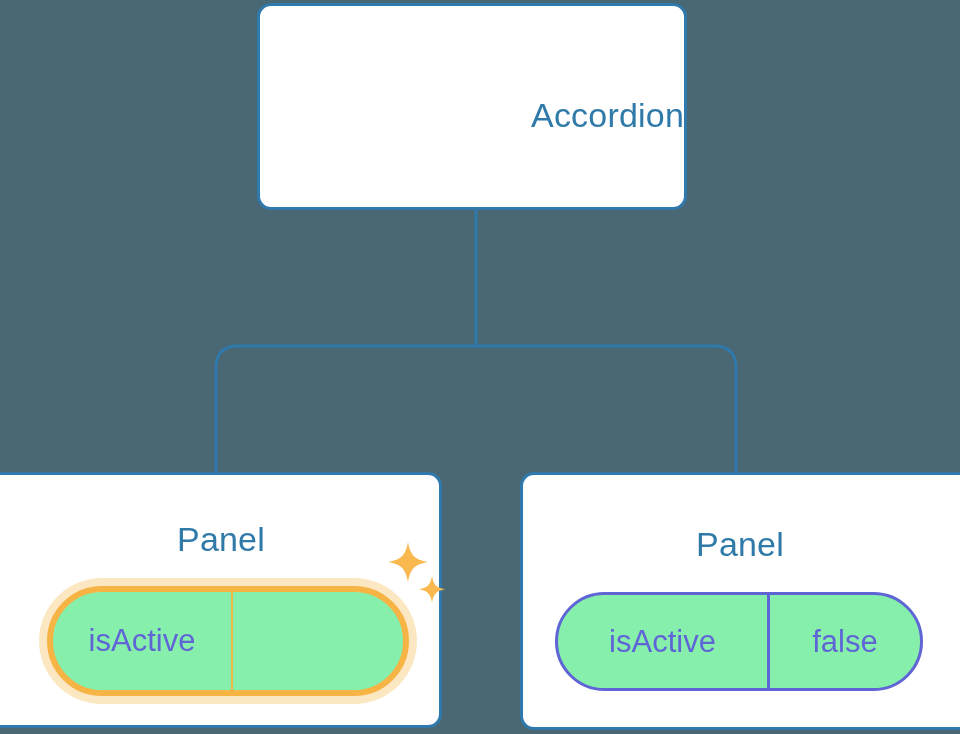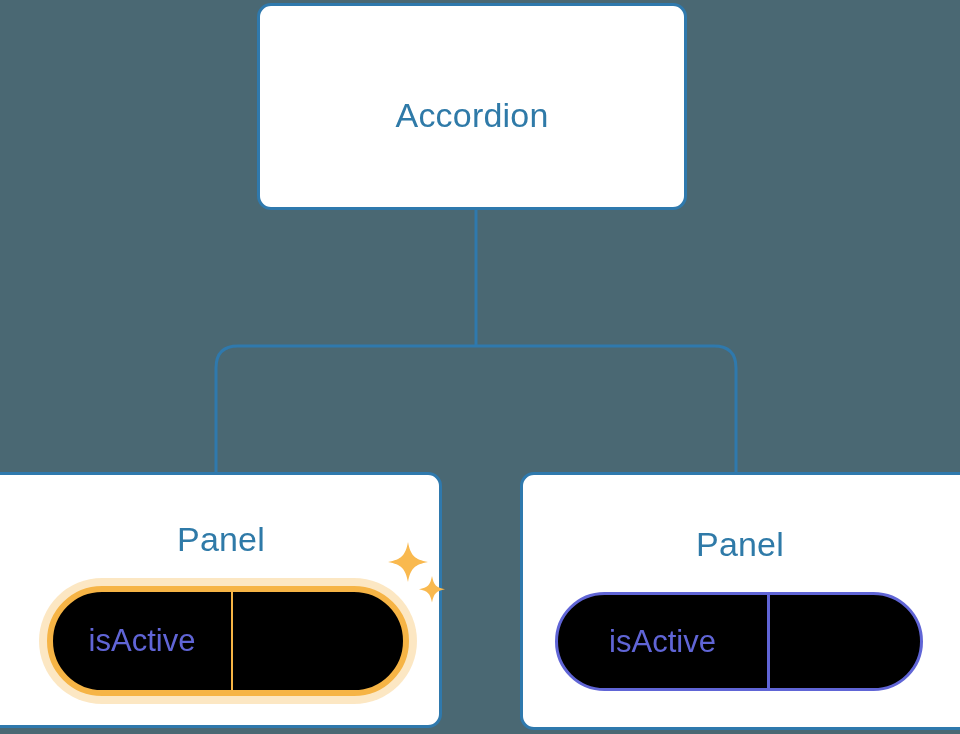--- a/index.html
+++ b/index.html
@@ -50,20 +50,21 @@
     left: 257px;
     top: 3px;
     width: 430px;
     height: 207px;
   }
   #node-accordion .node-title {
     position: absolute;
     left: 0;
     right: 0;
     top: 90px;
+    text-align: right;
   }
 
   #node-panel-left {
     left: -14px;
     top: 472px;
     width: 456px;
     height: 256px;
   }
   #node-panel-left .node-title {
     position: absolute;
@@ -84,21 +85,21 @@
     right: 15px;
     top: 50px;
   }
 
   
   .pill {
     position: absolute;
     display: flex;
     align-items: stretch;
     box-sizing: border-box;
-    background: #000000;
+    background: #86efac;
     border-radius: 999px;
     overflow: hidden;
   }
   .pill-cell {
     display: flex;
     align-items: center;
     justify-content: center;
     box-sizing: border-box;
     white-space: nowrap;
     font-size: 31px;
@@ -175,15 +176,16 @@
     <path d="M26 2 C28.6 15.5 32.5 19.4 46 22 C32.5 24.6 28.6 28.5 26 42 C23.4 28.5 19.5 24.6 6 22 C19.5 19.4 23.4 15.5 26 2 Z" fill="#f9b94f"></path>
     <path d="M50 36 C51.7 45 54.3 47.6 63 49.3 C54.3 51 51.7 53.6 50 62.6 C48.3 53.6 45.7 51 37 49.3 C45.7 47.6 48.3 45 50 36 Z" fill="#f9b94f"></path>
   </svg>
 
   <div class="node" id="node-panel-right">
     <div class="node-title">Panel</div>
   </div>
 
   <div class="pill" id="pill-right">
     <div class="pill-cell pill-key">isActive</div>
+    <div class="pill-cell pill-val">false</div>
   </div>
 
 </div>
 
 </body></html>

